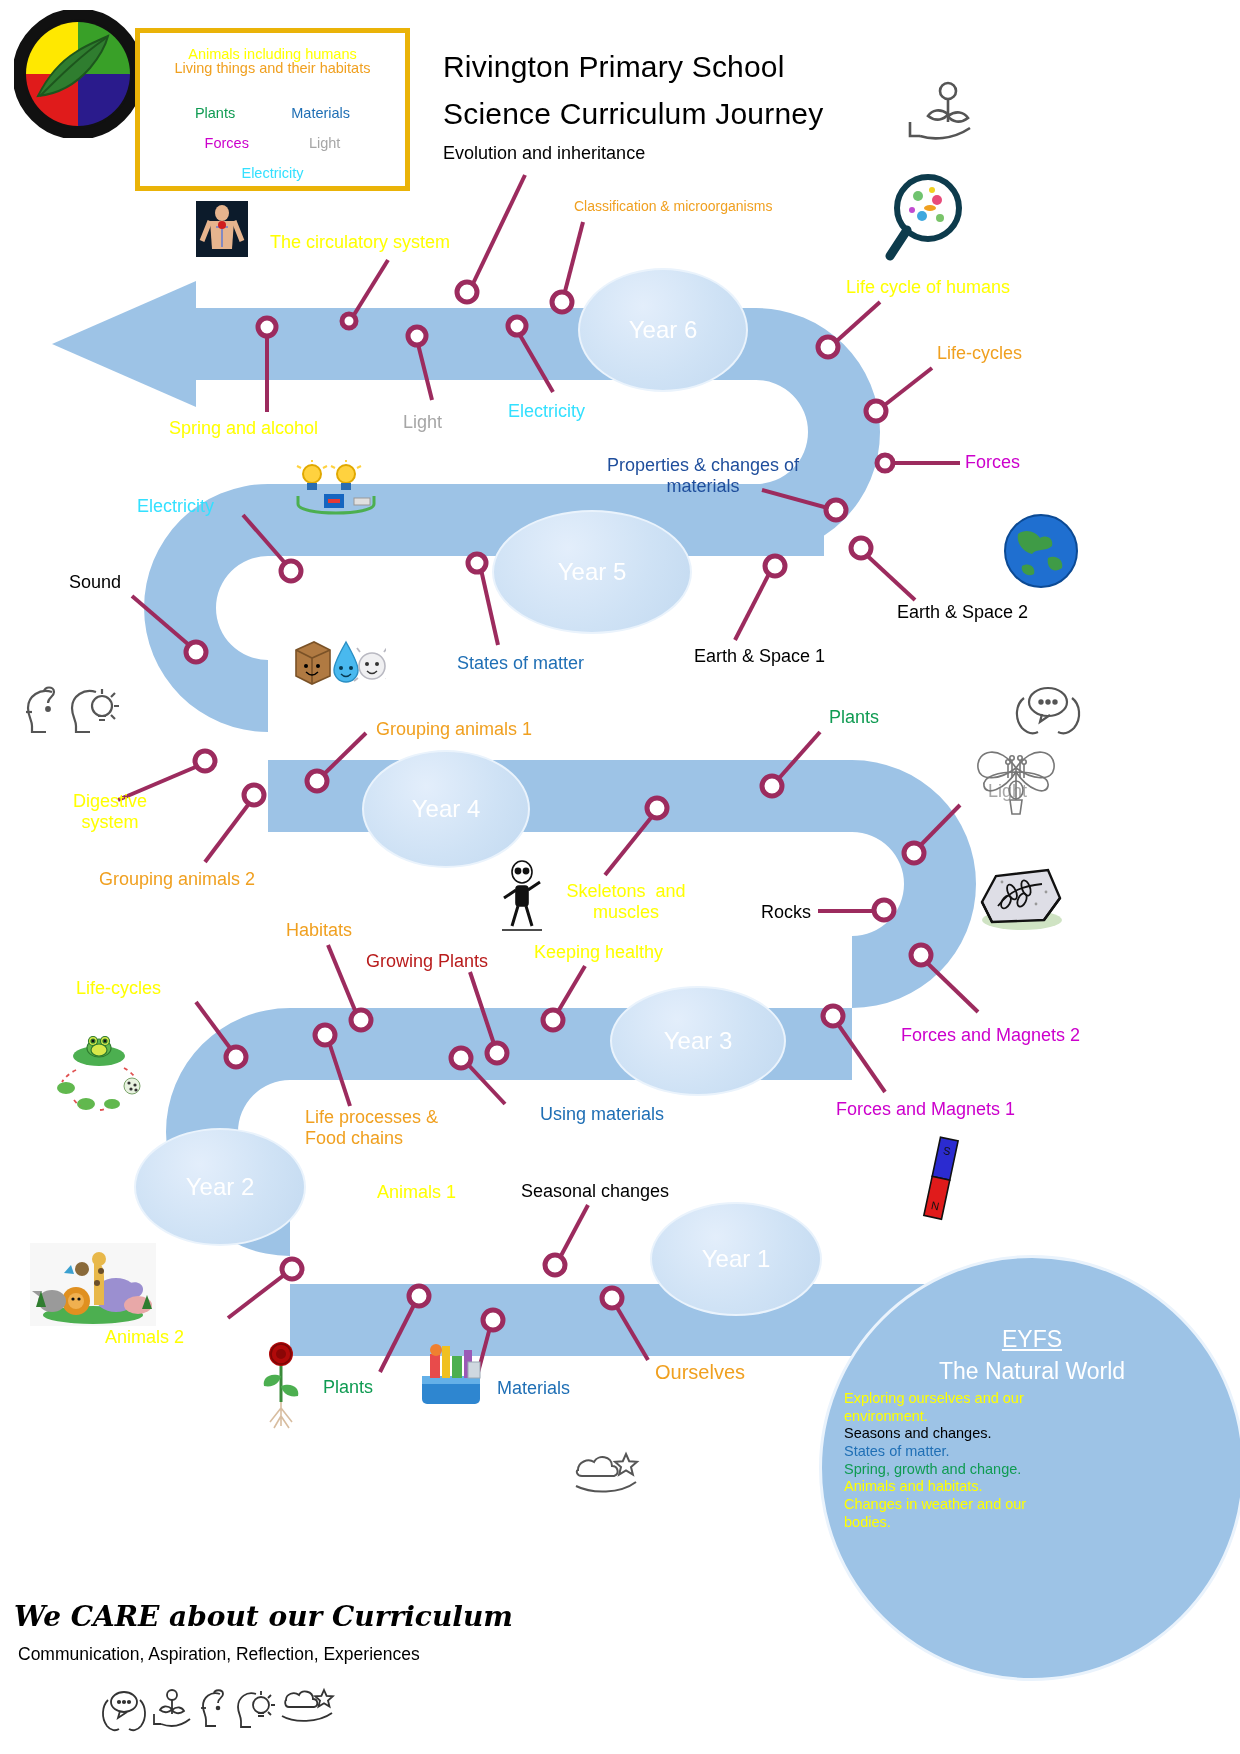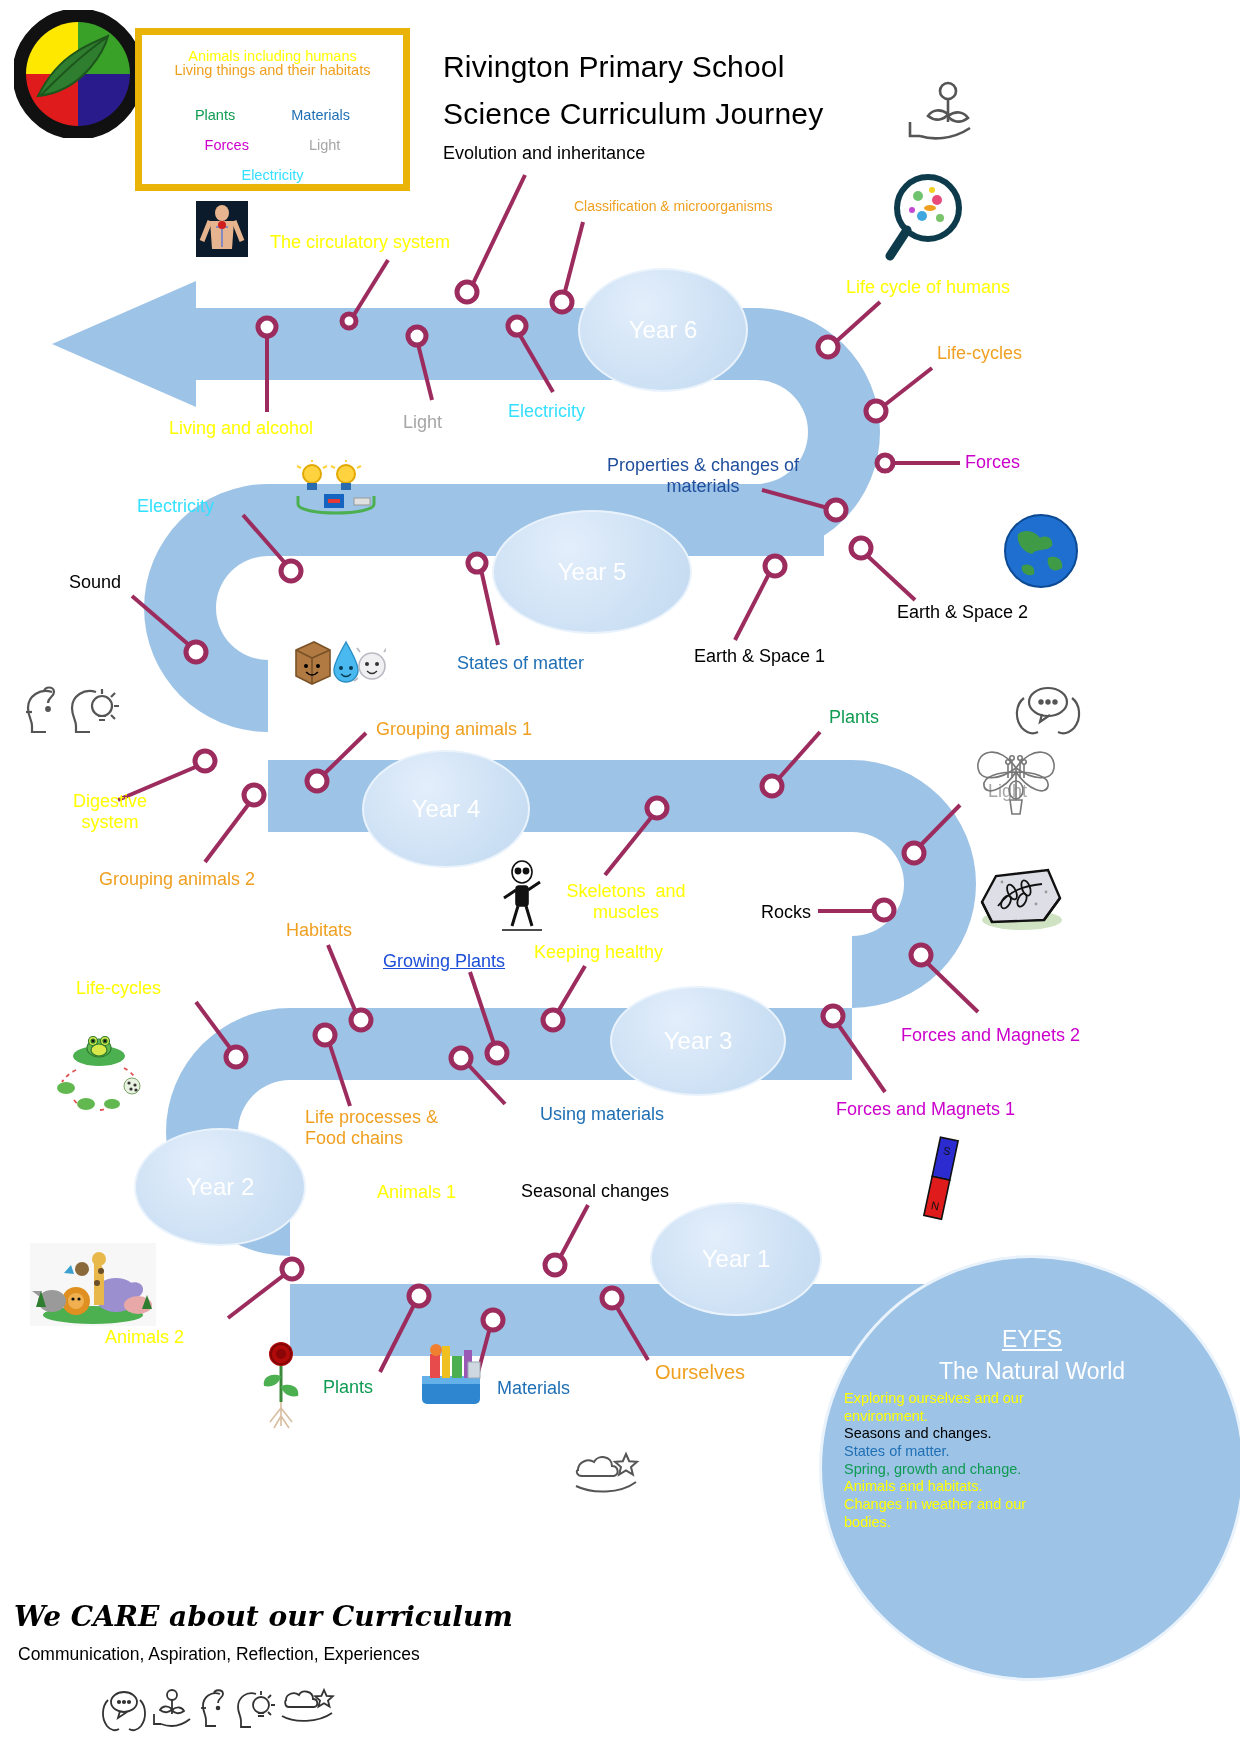--- a/index.html
+++ b/index.html
@@ -6,21 +6,21 @@
   body{width:1240px;height:1754px;position:relative;overflow:hidden;
        font-family:"Liberation Sans","DejaVu Sans",sans-serif;}
   #stage{position:absolute;left:0;top:0;width:1240px;height:1754px;}
   svg.layer{position:absolute;left:0;top:0;width:1240px;height:1754px;pointer-events:none;}
   .lbl{position:absolute;white-space:pre;line-height:1.15;}
   .ctr{text-align:center;transform:translateX(-50%);}
   .lft{text-align:left;}
 
   
   #legend{position:absolute;left:135px;top:28px;width:275px;height:163px;
-          background:#fff;border:7px solid #eab308;box-sizing:border-box;z-index:30;}
+          background:#fff;border:5px solid #eab308;box-sizing:border-box;z-index:30;}
   #legend div{text-align:center;font-size:14.5px;line-height:1.0;position:absolute;width:100%;}
 
   
   #logo{position:absolute;left:14px;top:10px;width:128px;height:128px;z-index:25;}
 
   .title{position:absolute;font-size:30px;color:#000;letter-spacing:.2px;}
 
   
   .yearb{position:absolute;border-radius:50%;
          background:radial-gradient(circle at 38% 30%,#e3eefb 0%,#cfe2f5 55%,#c2d9f0 100%);
@@ -475,41 +475,41 @@
       <li style="color:#ffff00">Changes in weather and our bodies.</li>
     </ul>
   </div>
 
   <div class="lbl lft" style="left:443px;top:143px;font-size:18px;color:#000;">Evolution and inheritance</div>
   <div class="lbl lft" style="left:574px;top:198px;font-size:14px;color:#f0a020;">Classification &amp; microorganisms</div>
   <div class="lbl lft" style="left:270px;top:232px;font-size:18px;color:#ffff00;">The circulatory system</div>
   <div class="lbl lft" style="left:846px;top:277px;font-size:18px;color:#ffff00;">Life cycle of humans</div>
   <div class="lbl lft" style="left:937px;top:343px;font-size:18px;color:#f0a020;">Life-cycles</div>
   <div class="lbl lft" style="left:965px;top:452px;font-size:18px;color:#cc00cc;">Forces</div>
-  <div class="lbl lft" style="left:169px;top:418px;font-size:18px;color:#ffff00;">Living and alcohol</div>
+  <div class="lbl lft" style="left:169px;top:418px;font-size:18px;color:#ffff00;">Spring and alcohol</div>
   <div class="lbl lft" style="left:403px;top:412px;font-size:18px;color:#a6a6a6;">Light</div>
   <div class="lbl lft" style="left:508px;top:401px;font-size:18px;color:#33e0ff;">Electricity</div>
   <div class="lbl ctr" style="left:703px;top:455px;font-size:18px;color:#1f4e9c;">Properties &amp; changes of
 materials</div>
   <div class="lbl lft" style="left:897px;top:602px;font-size:18px;color:#000;">Earth &amp; Space 2</div>
   <div class="lbl lft" style="left:137px;top:496px;font-size:18px;color:#33e0ff;">Electricity</div>
   <div class="lbl lft" style="left:69px;top:572px;font-size:18px;color:#000;">Sound</div>
   <div class="lbl lft" style="left:457px;top:653px;font-size:18px;color:#1f6fb5;">States of matter</div>
   <div class="lbl lft" style="left:694px;top:646px;font-size:18px;color:#000;">Earth &amp; Space 1</div>
   <div class="lbl lft" style="left:376px;top:719px;font-size:18px;color:#f0a020;">Grouping animals 1</div>
   <div class="lbl lft" style="left:829px;top:707px;font-size:18px;color:#0f9b52;">Plants</div>
   <div class="lbl lft" style="left:988px;top:781px;font-size:18px;color:#a6a6a6;">Light</div>
   <div class="lbl ctr" style="left:110px;top:791px;font-size:18px;color:#ffff00;">Digestive
 system</div>
   <div class="lbl lft" style="left:99px;top:869px;font-size:18px;color:#f0a020;">Grouping animals 2</div>
   <div class="lbl ctr" style="left:626px;top:881px;font-size:18px;color:#ffff00;">Skeletons  and
 muscles</div>
   <div class="lbl lft" style="left:761px;top:902px;font-size:18px;color:#000;">Rocks</div>
   <div class="lbl lft" style="left:286px;top:920px;font-size:18px;color:#f0a020;">Habitats</div>
-  <div class="lbl lft" style="left:383px;top:951px;font-size:18px;color:#1d4ed8;text-decoration:underline;">Growing Plants</div>
+  <div class="lbl lft" style="left:366px;top:951px;font-size:18px;color:#b91c1c;">Growing Plants</div>
   <div class="lbl lft" style="left:534px;top:942px;font-size:18px;color:#ffff00;">Keeping healthy</div>
   <div class="lbl lft" style="left:901px;top:1025px;font-size:18px;color:#cc00cc;">Forces and Magnets 2</div>
   <div class="lbl lft" style="left:76px;top:978px;font-size:18px;color:#ffff00;">Life-cycles</div>
   <div class="lbl lft" style="left:305px;top:1107px;font-size:18px;color:#f0a020;">Life processes &amp;
 Food chains</div>
   <div class="lbl lft" style="left:540px;top:1104px;font-size:18px;color:#1f6fb5;">Using materials</div>
   <div class="lbl lft" style="left:836px;top:1099px;font-size:18px;color:#cc00cc;">Forces and Magnets 1</div>
   <div class="lbl lft" style="left:377px;top:1182px;font-size:18px;color:#ffff00;">Animals 1</div>
   <div class="lbl lft" style="left:521px;top:1181px;font-size:18px;color:#000;">Seasonal changes</div>
   <div class="lbl lft" style="left:105px;top:1327px;font-size:18px;color:#ffff00;">Animals 2</div>

